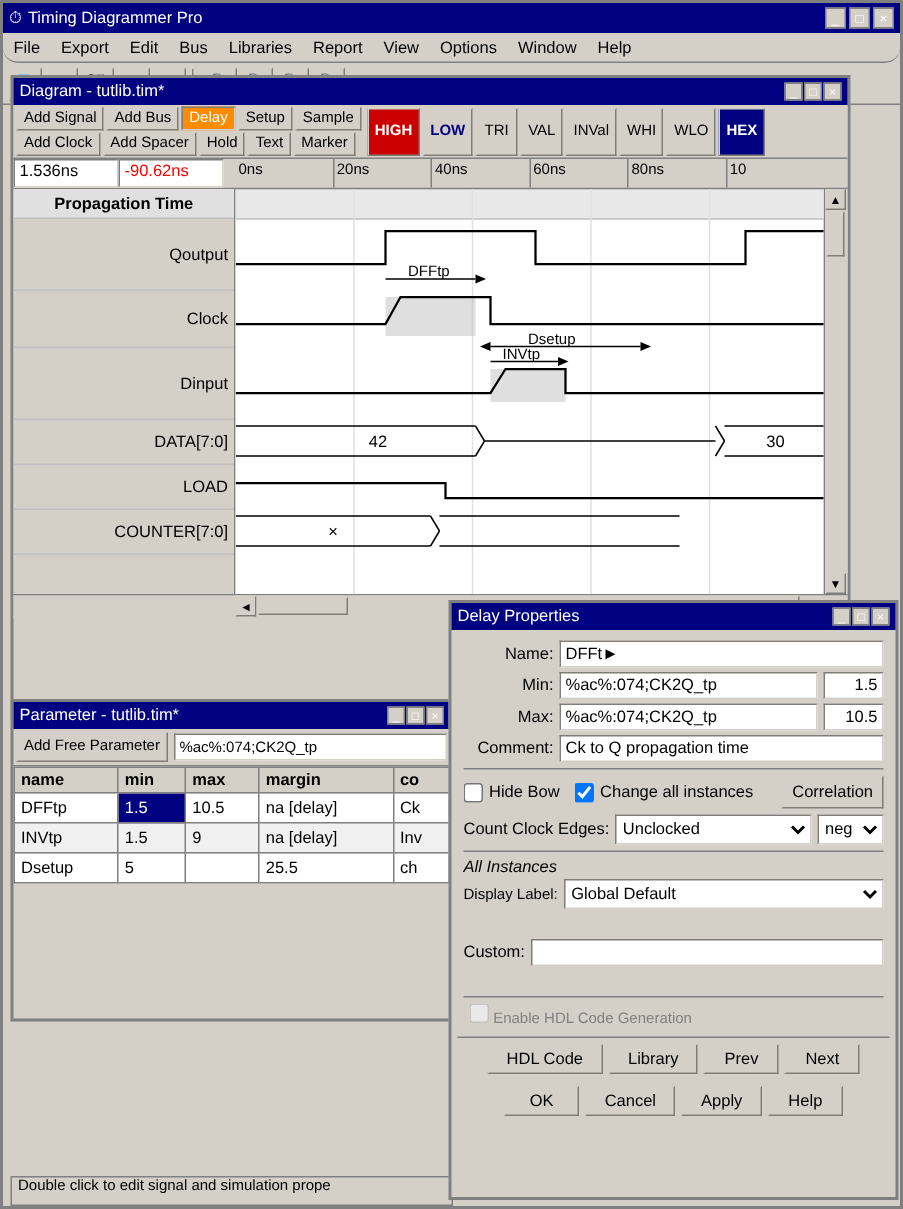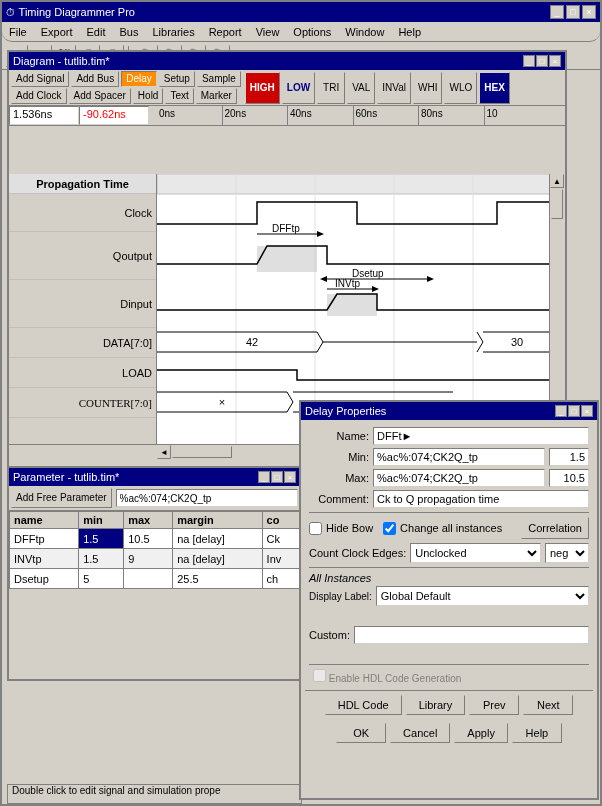--- a/index.html
+++ b/index.html
@@ -182,42 +182,42 @@
         <span style="flex:1;font-size:10px;padding:2px;border-right:1px solid #808080;">0ns</span>
         <span style="flex:1;font-size:10px;padding:2px;border-right:1px solid #808080;">20ns</span>
         <span style="flex:1;font-size:10px;padding:2px;border-right:1px solid #808080;">40ns</span>
         <span style="flex:1;font-size:10px;padding:2px;border-right:1px solid #808080;">60ns</span>
         <span style="flex:1;font-size:10px;padding:2px;border-right:1px solid #808080;">80ns</span>
         <span style="flex:1;font-size:10px;padding:2px;">10</span>
       </div>
       <div style="width:16px;background:#d4d0c8;"></div>
     </div>
 
-    <div style="display:flex;height:270px;position:relative;margin-top:48px;">
+    <div style="display:flex;height:270px;position:relative;">
 
       <div style="width:148px;background:#d4d0c8;border-right:1px solid #808080;overflow:hidden;">
         <div style="height:20px;border-bottom:1px solid #c0c0c0;background:#e0e0e0;display:flex;align-items:center;justify-content:center;font-size:11px;font-weight:bold;">
           <span>Propagation Time</span>
         </div>
+        <div class="signal-row" style="height:48px;">
+          <span>Qoutput</span>
+        </div>
         <div class="signal-row" style="height:38px;">
           <span>Clock</span>
         </div>
         <div class="signal-row" style="height:48px;">
-          <span>Qoutput</span>
-        </div>
-        <div class="signal-row" style="height:48px;">
           <span>Dinput</span>
         </div>
         <div class="signal-row" style="height:30px;">
           <span>DATA[7:0]</span>
         </div>
         <div class="signal-row" style="height:30px;">
           <span>LOAD</span>
         </div>
-        <div class="signal-row" style="height:30px;font-family:Liberation Serif, serif;">
+        <div class="signal-row" style="height:30px;">
           <span>COUNTER[7:0]</span>
         </div>
       </div>
 
       <div style="flex:1;position:relative;background:white;overflow:hidden;">
         <svg width="396" height="270" style="position:absolute;top:0;left:0;">
 
           <rect x="0" y="0" width="396" height="20" fill="#e8e8e8" stroke="#c0c0c0"></rect>
 
           <line x1="79" y1="0" x2="79" y2="270" stroke="#e0e0e0" stroke-width="1"></line>

